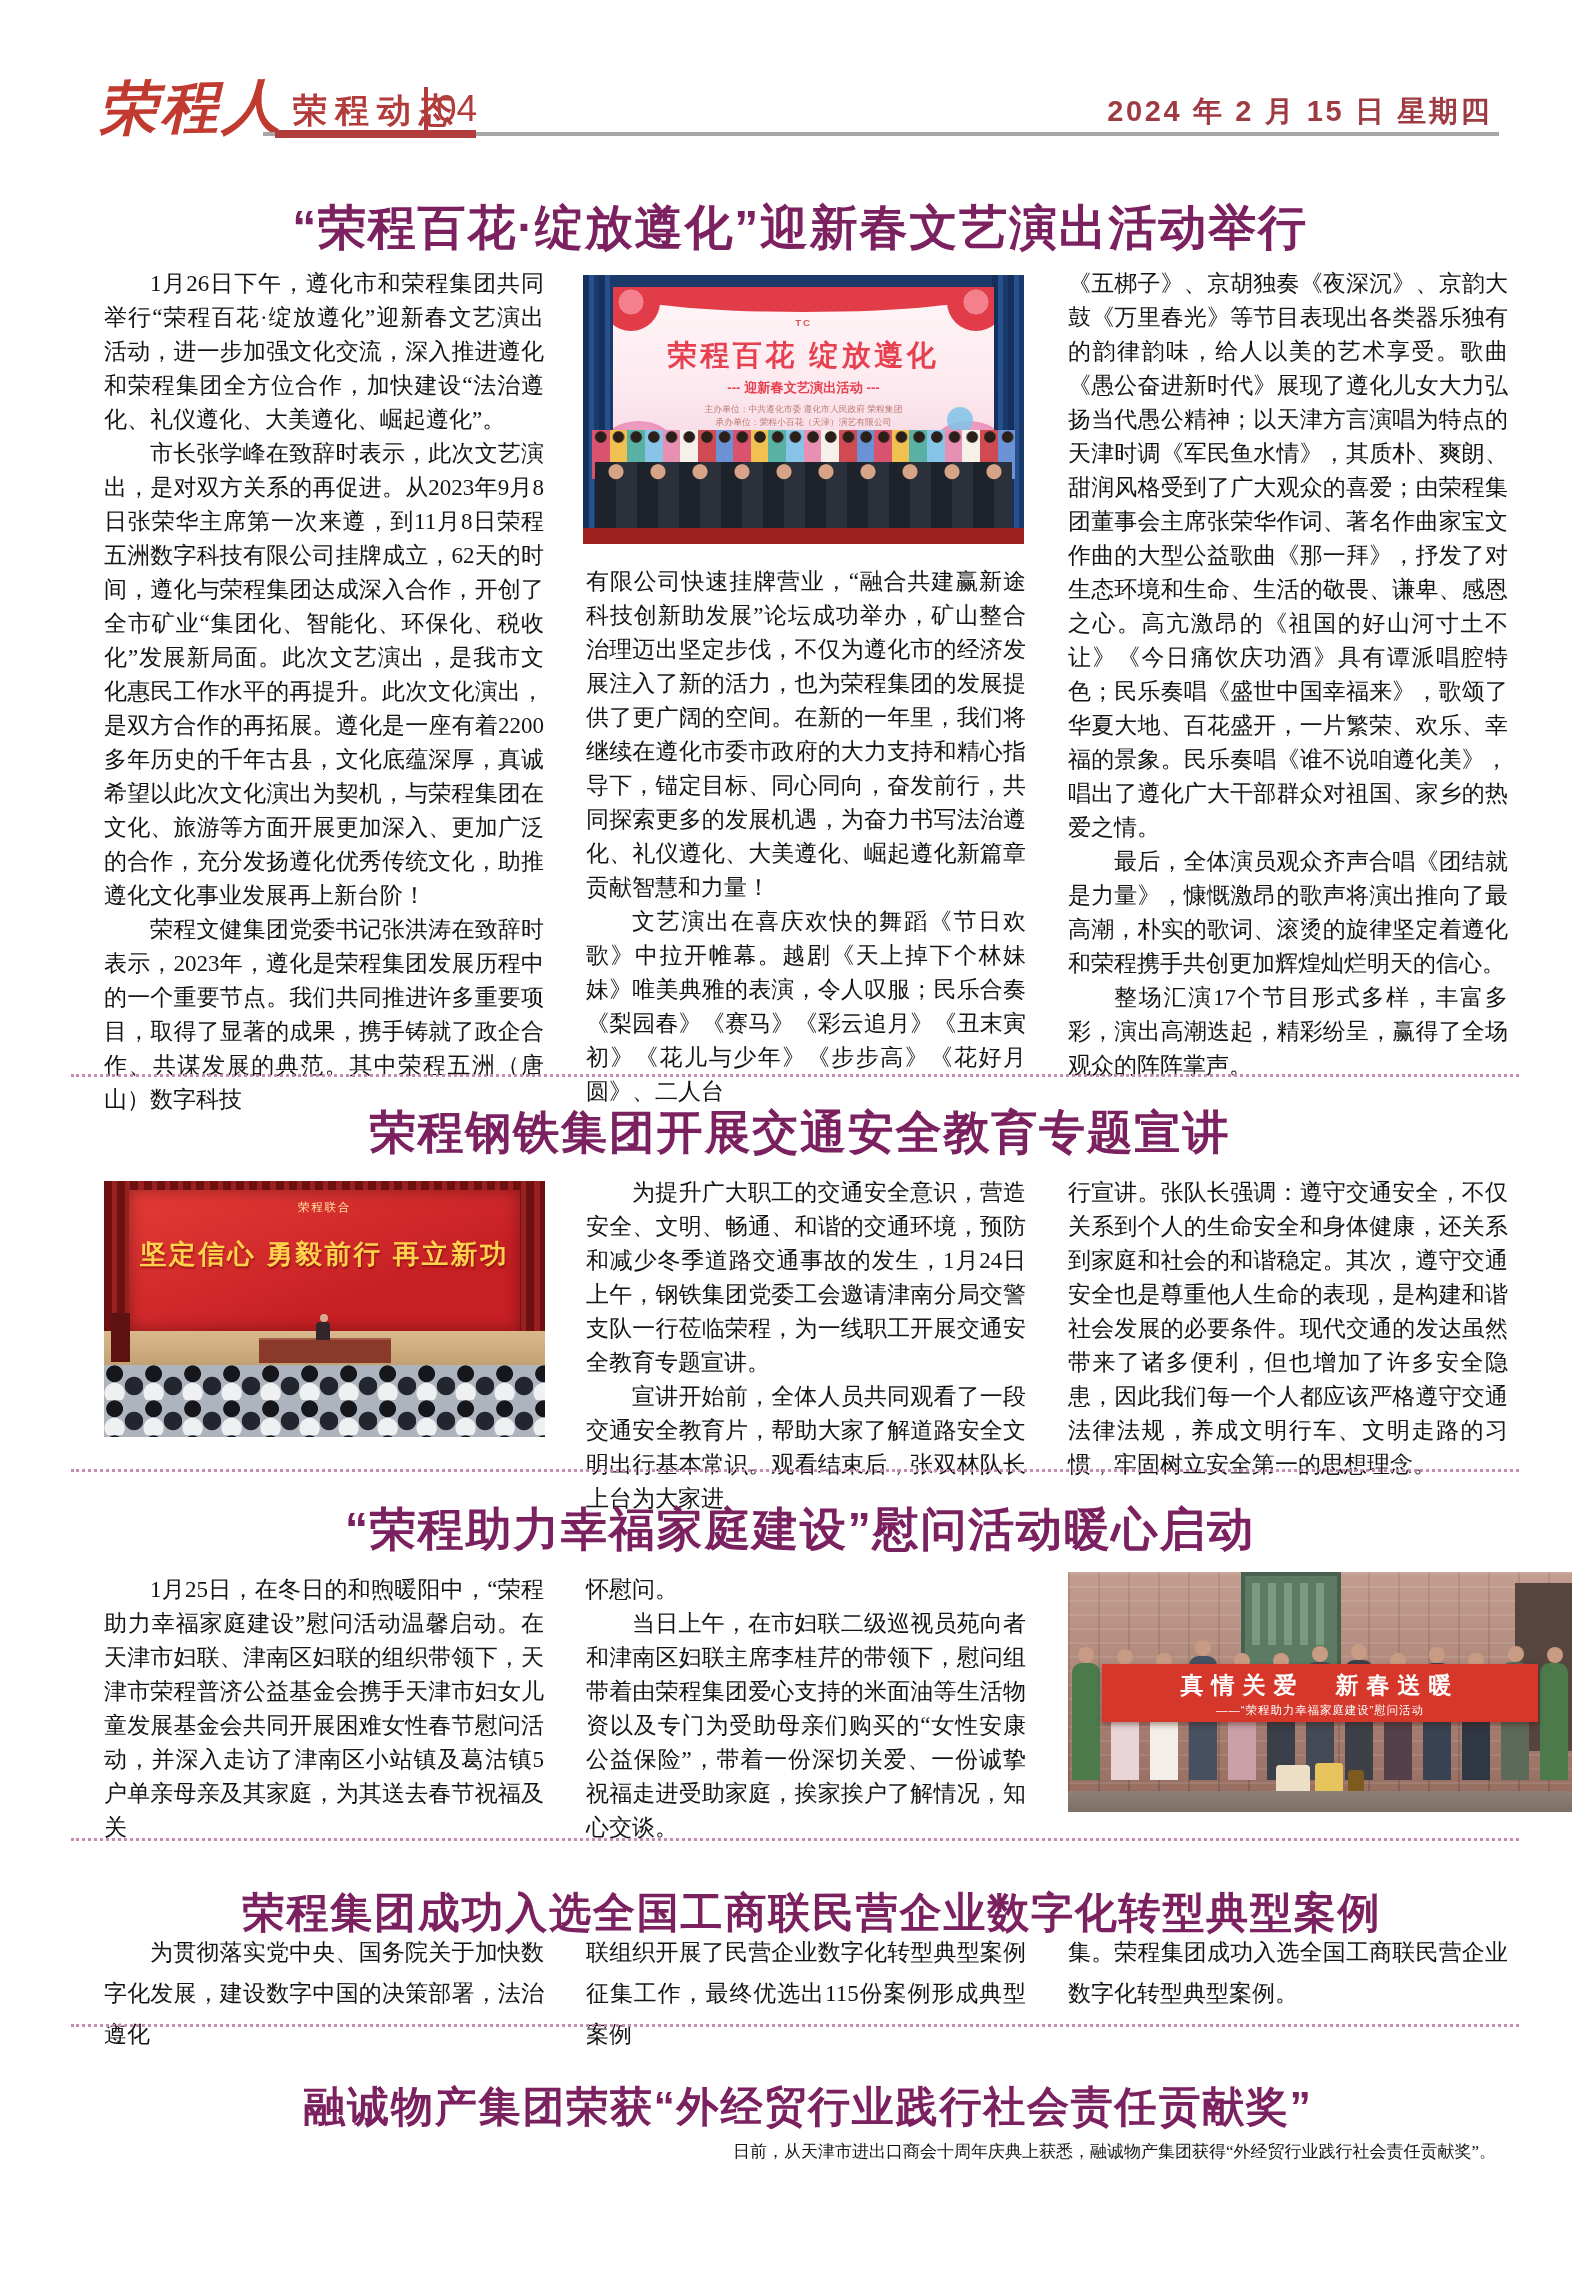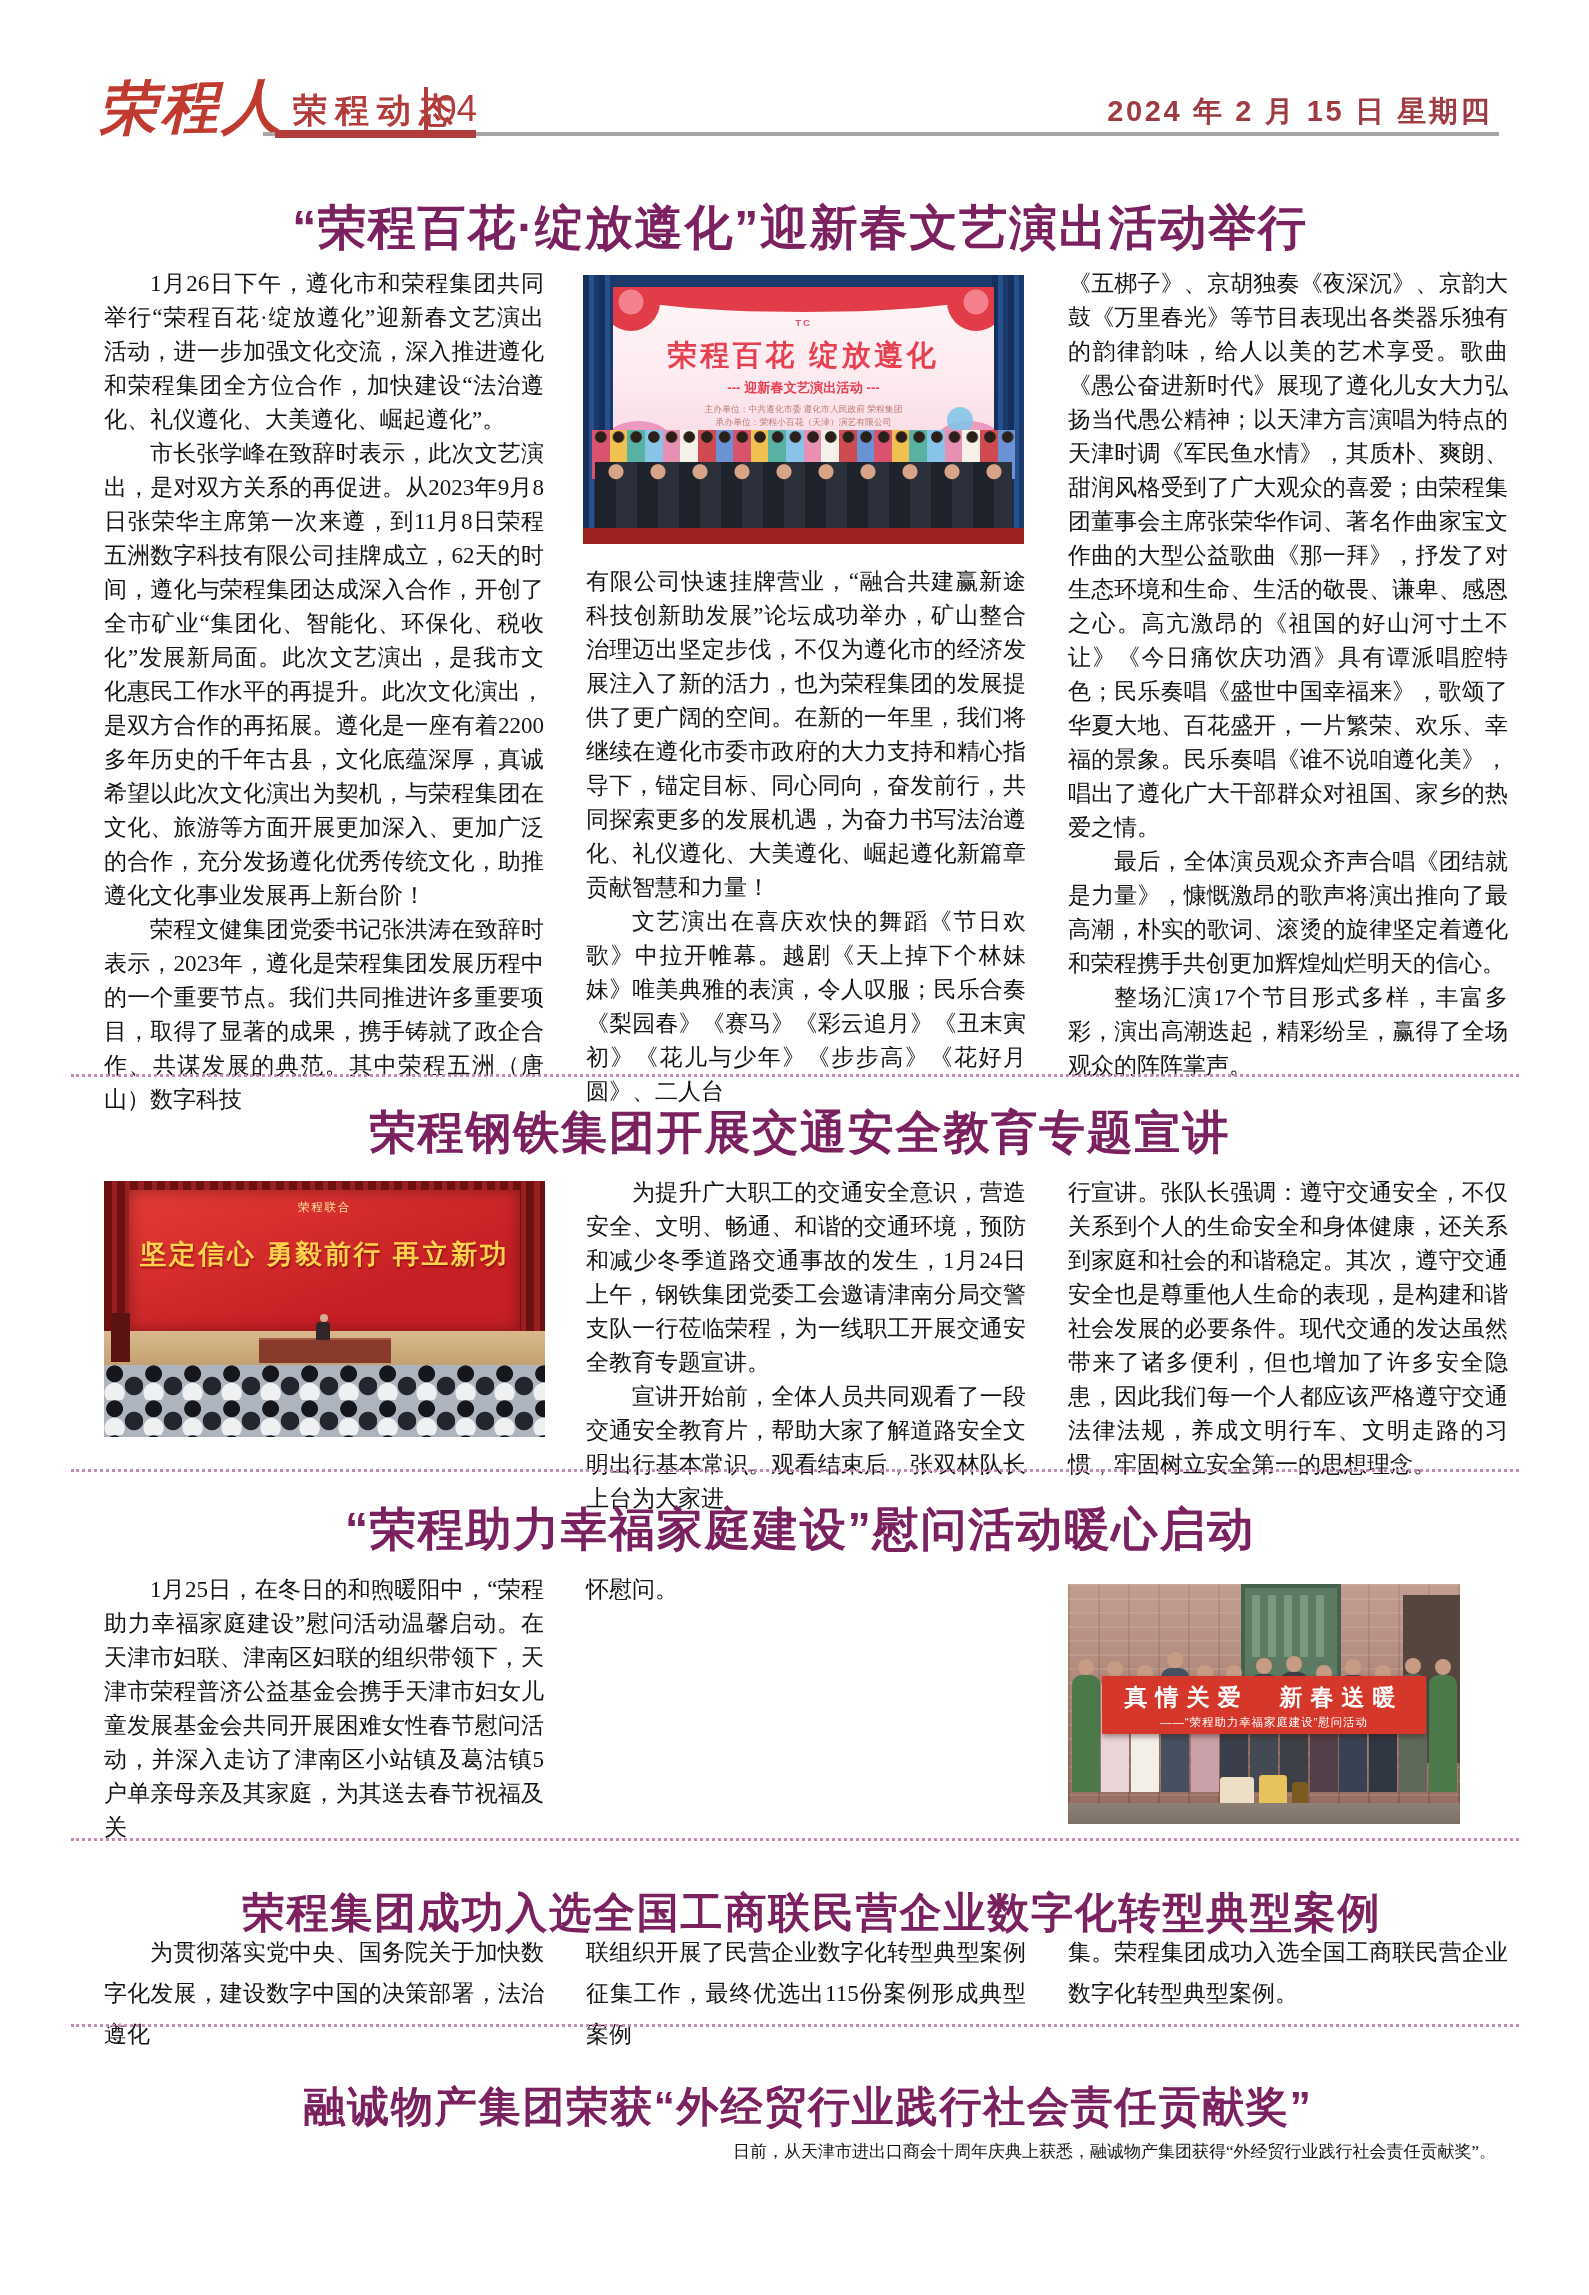--- a/index.html
+++ b/index.html
@@ -96,25 +96,25 @@
   #p2-speaker::before{content:"";position:absolute;top:-8px;left:3.5px;width:8px;height:8px;border-radius:50%;background:#d7ab91;}
   #p2-podium{left:7px;top:132px;width:19.4px;height:49px;background:#5d1212;}
   #p2-aud{left:0;right:0;bottom:0;height:72px;background-color:#aeb4bd;
     background-image:
       radial-gradient(circle at 10.6px 8.8px,#15171c 0 8px,transparent 8.8px),
       radial-gradient(circle at 30px 21px,#23262e 0 8.8px,transparent 9.7px),
       radial-gradient(circle at 10.6px 28px,#eef0f2 0 9.7px,transparent 10.6px);
     background-size:39px 35px;}
 
   
-  #photo3{left:1068px;top:1572px;width:392px;height:240px;overflow:hidden;background-color:#a3766a;
+  #photo3{left:1068px;top:1572px;width:504px;height:240px;overflow:hidden;background-color:#a3766a;
     background-image:
       linear-gradient(rgba(255,232,214,.35),rgba(40,20,10,.12)),
       repeating-linear-gradient(0deg,rgba(255,255,255,.10) 0 1.8px,transparent 1.8px 14px),
-      repeating-linear-gradient(90deg,rgba(60,30,20,.22) 0 1.8px,transparent 1.8px 30px); margin-top: 12px;}
+      repeating-linear-gradient(90deg,rgba(60,30,20,.22) 0 1.8px,transparent 1.8px 30px);}
   #p3-door{left:173px;width:92px;top:0;height:134px;background:#5d7a63;border:4.4px solid #48604e;}
   #p3-door::before{content:"";position:absolute;left:7px;right:7px;top:7px;height:62px;
       background:repeating-linear-gradient(90deg,#79997f 0 8px,#5d7a63 8px 16px);}
   #p3-panel{right:0;width:57px;top:10.6px;height:168px;background:#55453e;}
   #p3-people{left:3.5px;right:3.5px;top:49px;height:159px;display:flex;justify-content:space-between;align-items:flex-end;}
   .pers{position:relative;width:28px;height:111px;border-radius:9.7px 9.7px 0 0;background:#3c4450;}
   .pers::before{content:"";position:absolute;top:-16px;left:6.2px;width:16px;height:16px;border-radius:50%;background:#c89c84;}
   .pers:nth-child(1),.pers:nth-child(13){background:#4d7a4b;height:117px;}
   .pers:nth-child(2){background:#e9d5d8;height:115px;}
   .pers:nth-child(3){background:#f3efe8;}
@@ -218,20 +218,21 @@
 <div class="abs sep" id="sep2"></div>
 
 <h2 class="abs headline" id="a3-headline" style="margin:0;">“荣程助力幸福家庭建设”慰问活动暖心启动</h2>
 
 <div class="abs col" id="a3-c1">
   <p>1月25日，在冬日的和煦暖阳中，“荣程助力幸福家庭建设”慰问活动温馨启动。在天津市妇联、津南区妇联的组织带领下，天津市荣程普济公益基金会携手天津市妇女儿童发展基金会共同开展困难女性春节慰问活动，并深入走访了津南区小站镇及葛沽镇5户单亲母亲及其家庭，为其送去春节祝福及关</p>
 </div>
 
 <div class="abs col" id="a3-c2">
   <p class="ni">怀慰问。</p>
+  <p>当日上午，在市妇联二级巡视员苑向者和津南区妇联主席李桂芹的带领下，慰问组带着由荣程集团爱心支持的米面油等生活物资以及专门为受助母亲们购买的“女性安康公益保险”，带着一份深切关爱、一份诚挚祝福走进受助家庭，挨家挨户了解情况，知心交谈。</p>
 </div>
 
 <div class="abs" id="photo3">
   <div class="abs" id="p3-door"></div>
   <div class="abs" id="p3-panel"></div>
   <div class="abs" id="p3-people">
     <div class="pers"></div>
     <div class="pers"></div>
     <div class="pers"></div>
     <div class="pers"></div>

